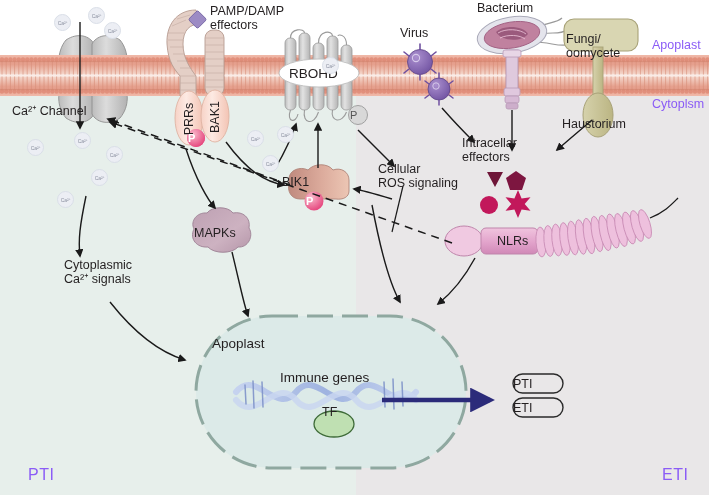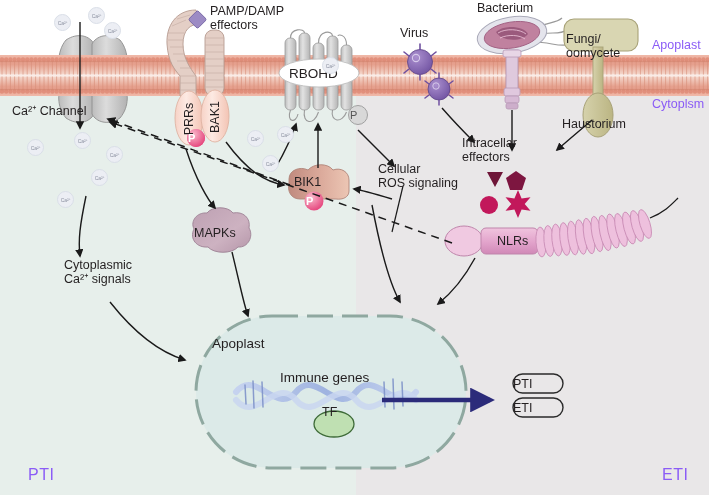--- a/index.html
+++ b/index.html
@@ -1065,21 +1065,21 @@
               transform:rotate(-90deg);">BAK1</div>
 
   <div class="lbl sm c" style="left:188px; top:132px; width:16px; color:#fff; font-weight:bold;">P</div>
 
   <div class="lbl lg c" style="left:289px; top:66px; width:60px;">RBOHD</div>
 
   <div class="lbl sm c" style="left:350px; top:109px; width:16px; color:#555;">P</div>
 
   <div class="lbl md" style="left:12px; top:104px;">Ca²⁺ Channel</div>
 
-  <div class="lbl md c" style="left:294px; top:175px; width:50px;">BIK1</div>
+  <div class="lbl md c" style="left:282px; top:175px; width:50px;">BIK1</div>
 
   <div class="lbl sm c" style="left:306px; top:195px; width:16px; color:#fff; font-weight:bold;">P</div>
 
   <div class="lbl md c" style="left:194px; top:226px; width:56px;">MAPKs</div>
 
   <div class="lbl md c" style="left:378px; top:162px; width:96px;">Cellular
 ROS signaling</div>
 
   <div class="lbl md c" style="left:64px; top:258px; width:112px;">Cytoplasmic
 Ca²⁺ signals</div>

